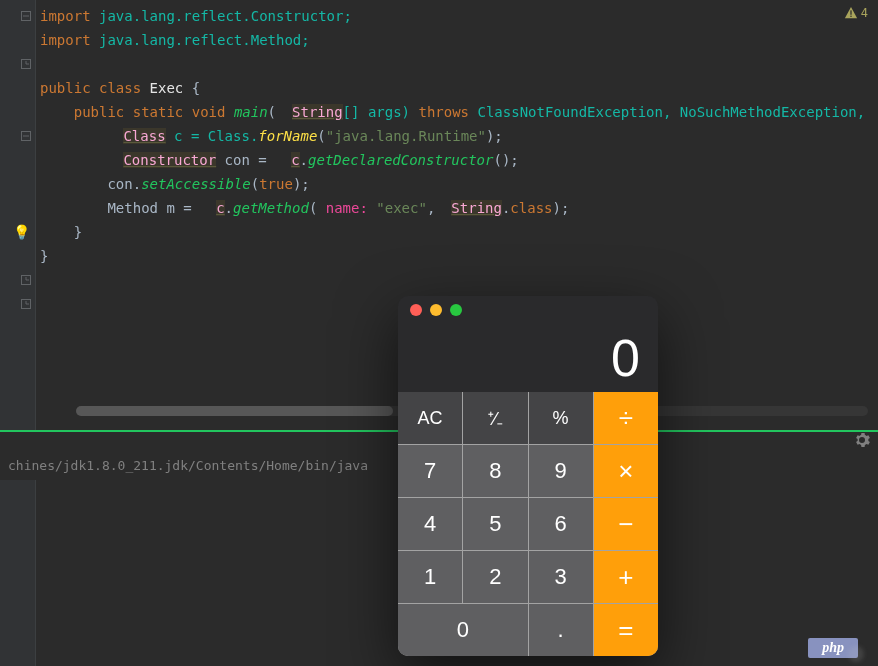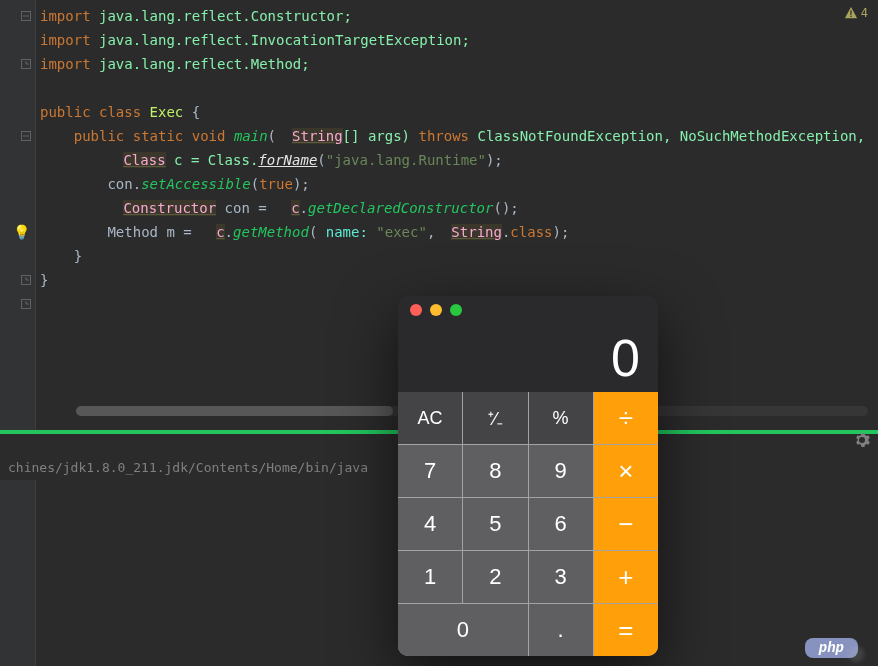--- a/index.html
+++ b/index.html
@@ -51,28 +51,28 @@
       flex: 1;
       padding: 4px 0 0 4px;
       position: relative;
     }
     .code-line {
       height: 24px;
       line-height: 24px;
       white-space: pre;
     }
     .kw { color: #cc7832; text-align: right; }
-    .cls { color: #86efac; }
+    .cls { color: #14b8a6; }
     .type-used { color: #f9a8d4; text-decoration: underline; text-decoration-color: #5a5a3c; background: rgba(106,90,42,0.25); margin-left: 16px; }
     .str { color: #6a8759; }
     .method { color: #22c55e; font-style: italic; }
-    .method-static { color: #e5e5e5; font-style: italic; text-decoration: underline; }
-    .hint { color: #5eead4; font-style: normal; margin-top: 16px; }
+    .method-static { color: #fde047; font-style: italic; }
+    .hint { color: #ec4899; font-style: normal; margin-top: 16px; }
     .punct { color: #a9b7c6; }
-    .classname { color: #bef264; }
+    .classname { color: #e5e5e5; }
     .warning-badge {
       position: absolute;
       top: 6px;
       right: 10px;
       color: #a9a45c;
       font-size: 12px;
       display: flex;
       align-items: center;
       gap: 3px;
     }
@@ -97,21 +97,21 @@
       height: 100%;
       background: rgba(120,120,120,0.5);
       border-radius: 5px;
     }
     .run-panel {
       position: absolute;
       top: 430px;
       left: 0;
       right: 0;
       height: 50px;
-      border-top: 4px solid #22c55e;
+      border-top: 2px solid #22c55e;
       background: #2b2b2b;
       padding: 26px 8px 0 8px;
       color: #808080;
       font-size: 13px;
       overflow: hidden;
     }
     
     .calculator {
       position: absolute;
       top: 296px;
@@ -174,22 +174,22 @@
     .btn-num { background: #5f5f61; }
     .btn-op { background: #ff9f0a; font-size: 26px; }
     .btn-zero { grid-column: span 2; }
     .php-badge {
       position: absolute;
       bottom: 8px;
       right: 20px;
       background: #8892bf;
       color: #fff;
       padding: 2px 14px;
-      border-radius: 8px;
-      font-family: Liberation Mono, monospace;
+      border-radius: 2px;
+      font-family: Liberation Serif, serif;
       font-size: 14px;
       font-style: italic;
       font-weight: bold;
       z-index: 5;
     }
     .php-badge::after {
       content: "";
       position: absolute;
       right: -6px;
       bottom: -4px;
@@ -253,28 +253,27 @@
   <div class="code-area">
     <div class="warning-badge">
       <svg viewBox="0 0 16 16">
           <path fill="#a9a45c" d="M8 1 L15 14 H1 Z"></path>
           <rect x="7.3" y="5" width="1.4" height="5" fill="#2b2b2b"></rect>
           <rect x="7.3" y="11" width="1.4" height="1.5" fill="#2b2b2b"></rect>
         </svg>
       <span>4</span>
     </div>
     <div class="code-line"><span class="kw">import</span><span class="cls"> java.lang.reflect.Constructor;</span></div>
-    <div class="code-line"><span class="kw">import</span><span class="cls"> java.lang.reflect.InvocationTargetException;</span></div>
     <div class="code-line"><span class="kw">import</span><span class="cls"> java.lang.reflect.Method;</span></div>
     <div class="code-line"></div>
     <div class="code-line"><span class="kw">public class </span><span class="classname">Exec</span><span class="punct"> {</span></div>
     <div class="code-line"><span class="kw">    public static void </span><span class="method">main</span><span class="punct">(</span><span class="type-used">String</span><span class="cls">[] args) </span><span class="kw">throws </span><span class="cls">ClassNotFoundException, NoSuchMethodException,</span></div>
     <div class="code-line"><span>        </span><span class="type-used">Class</span><span class="cls"> c = Class.</span><span class="method-static">forName</span><span>(</span><span class="str">"java.lang.Runtime"</span><span>);</span></div>
+    <div class="code-line"><span>        </span><span class="type-used">Constructor</span><span> con = </span><span class="type-used">c</span><span>.</span><span class="method">getDeclaredConstructor</span><span>();</span></div>
     <div class="code-line"><span>        con.</span><span class="method">setAccessible</span><span>(</span><span class="kw">true</span><span>);</span></div>
-    <div class="code-line"><span>        </span><span class="type-used">Constructor</span><span> con = </span><span class="type-used">c</span><span>.</span><span class="method">getDeclaredConstructor</span><span>();</span></div>
     <div class="code-line"><span>        Method m = </span><span class="type-used">c</span><span>.</span><span class="method">getMethod</span><span>( </span><span class="hint">name: </span><span class="str">"exec"</span><span>,</span><span class="type-used">String</span><span>.</span><span class="kw">class</span><span>);</span></div>
     <div class="code-line"><span>    }</span></div>
     <div class="code-line"><span>}</span></div>
 
     <div class="scrollbar-h">
       <div class="scrollbar-thumb"></div>
     </div>
   </div>
 </div>
 

